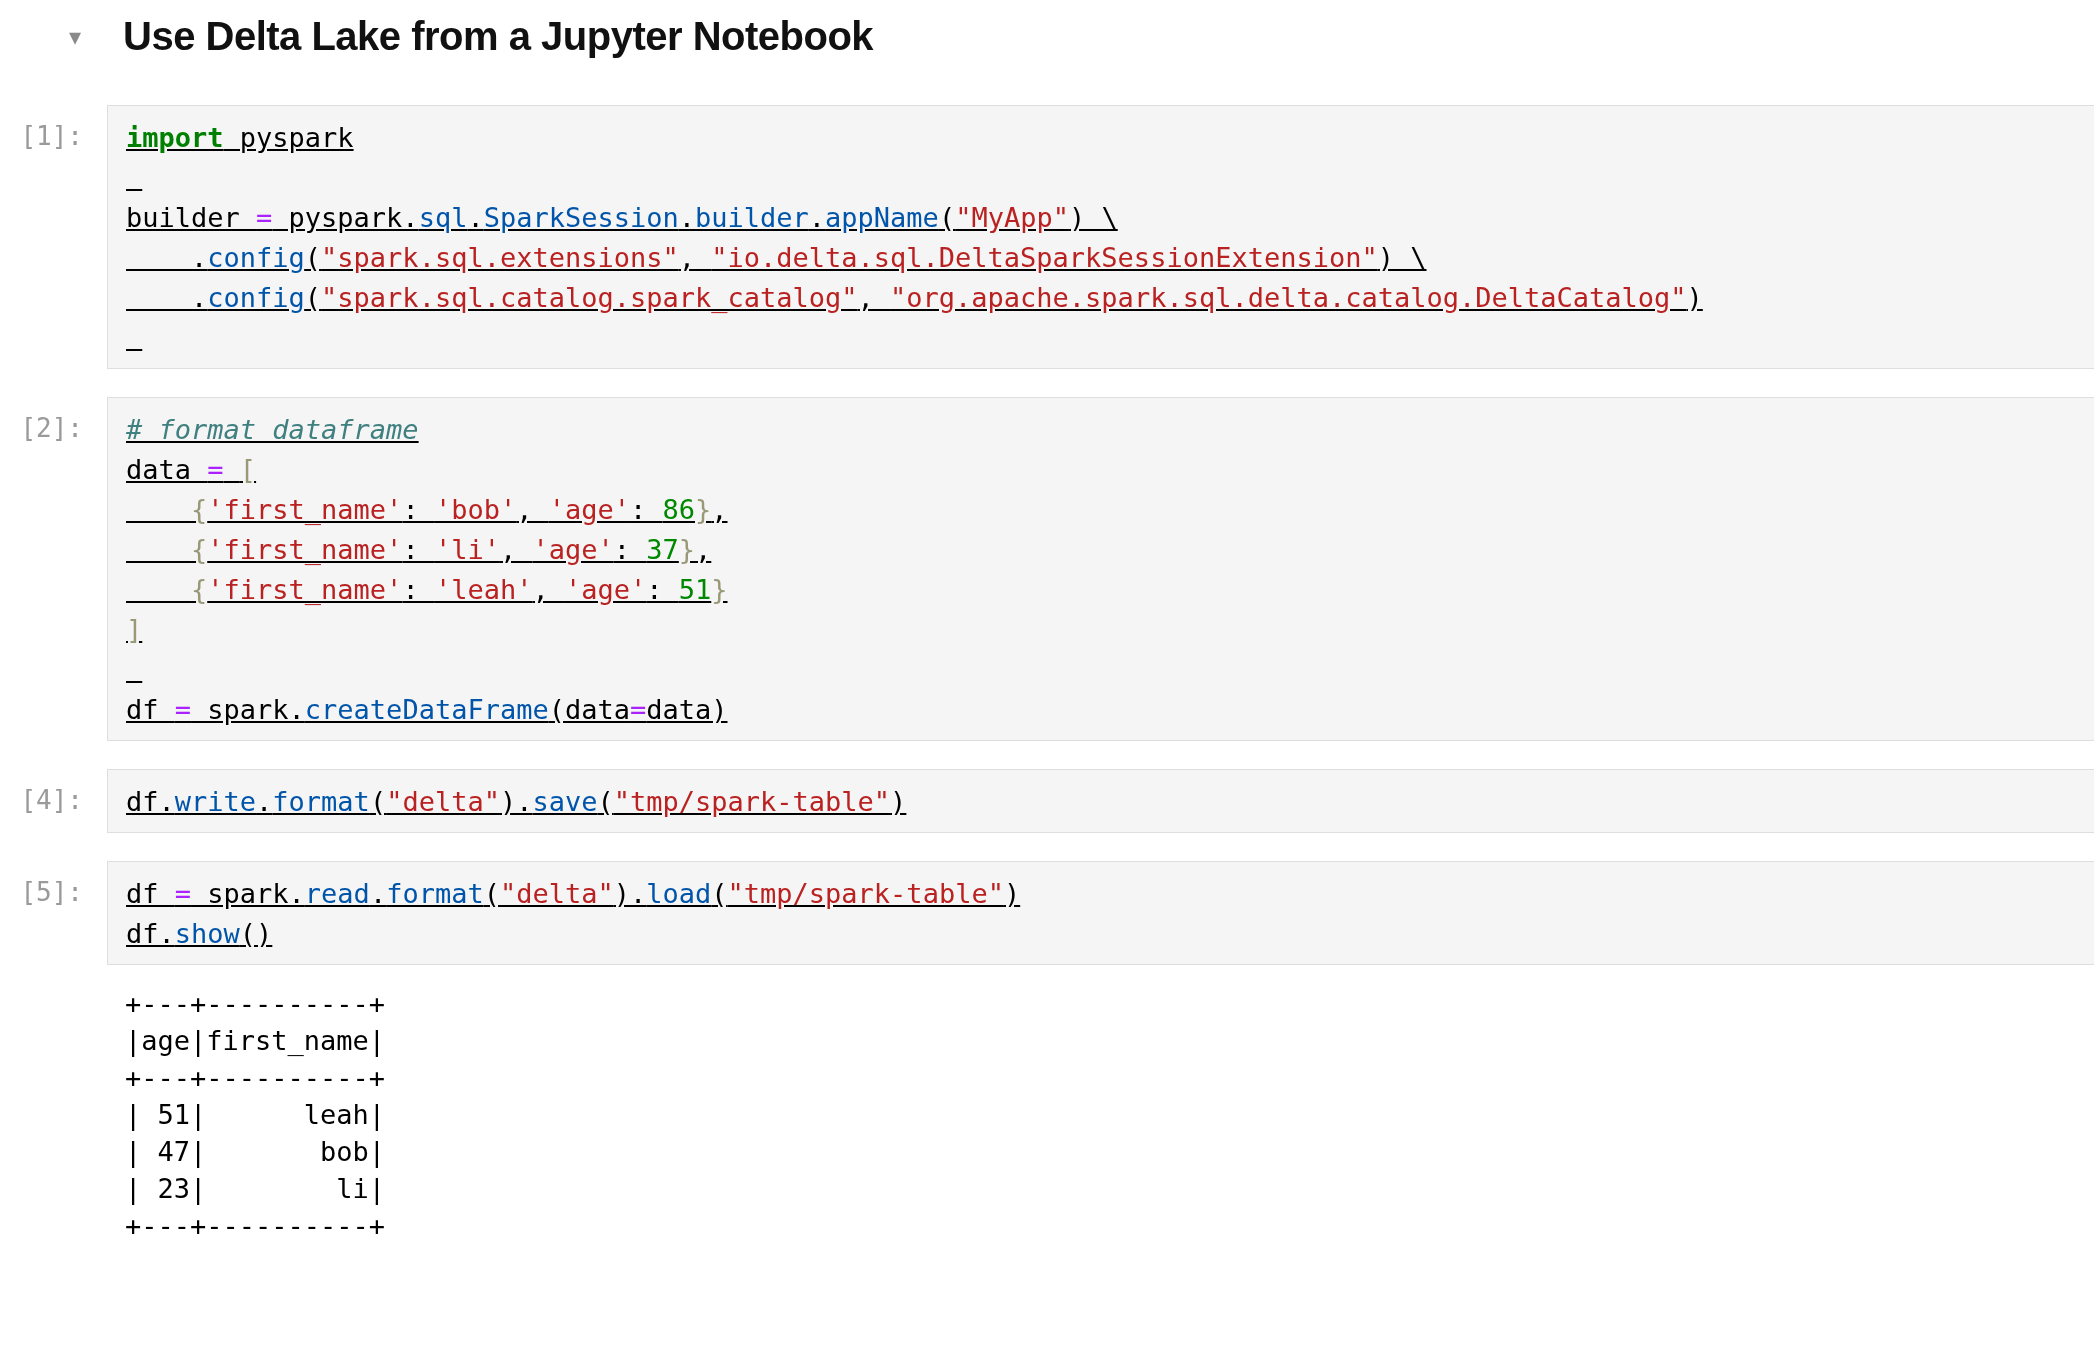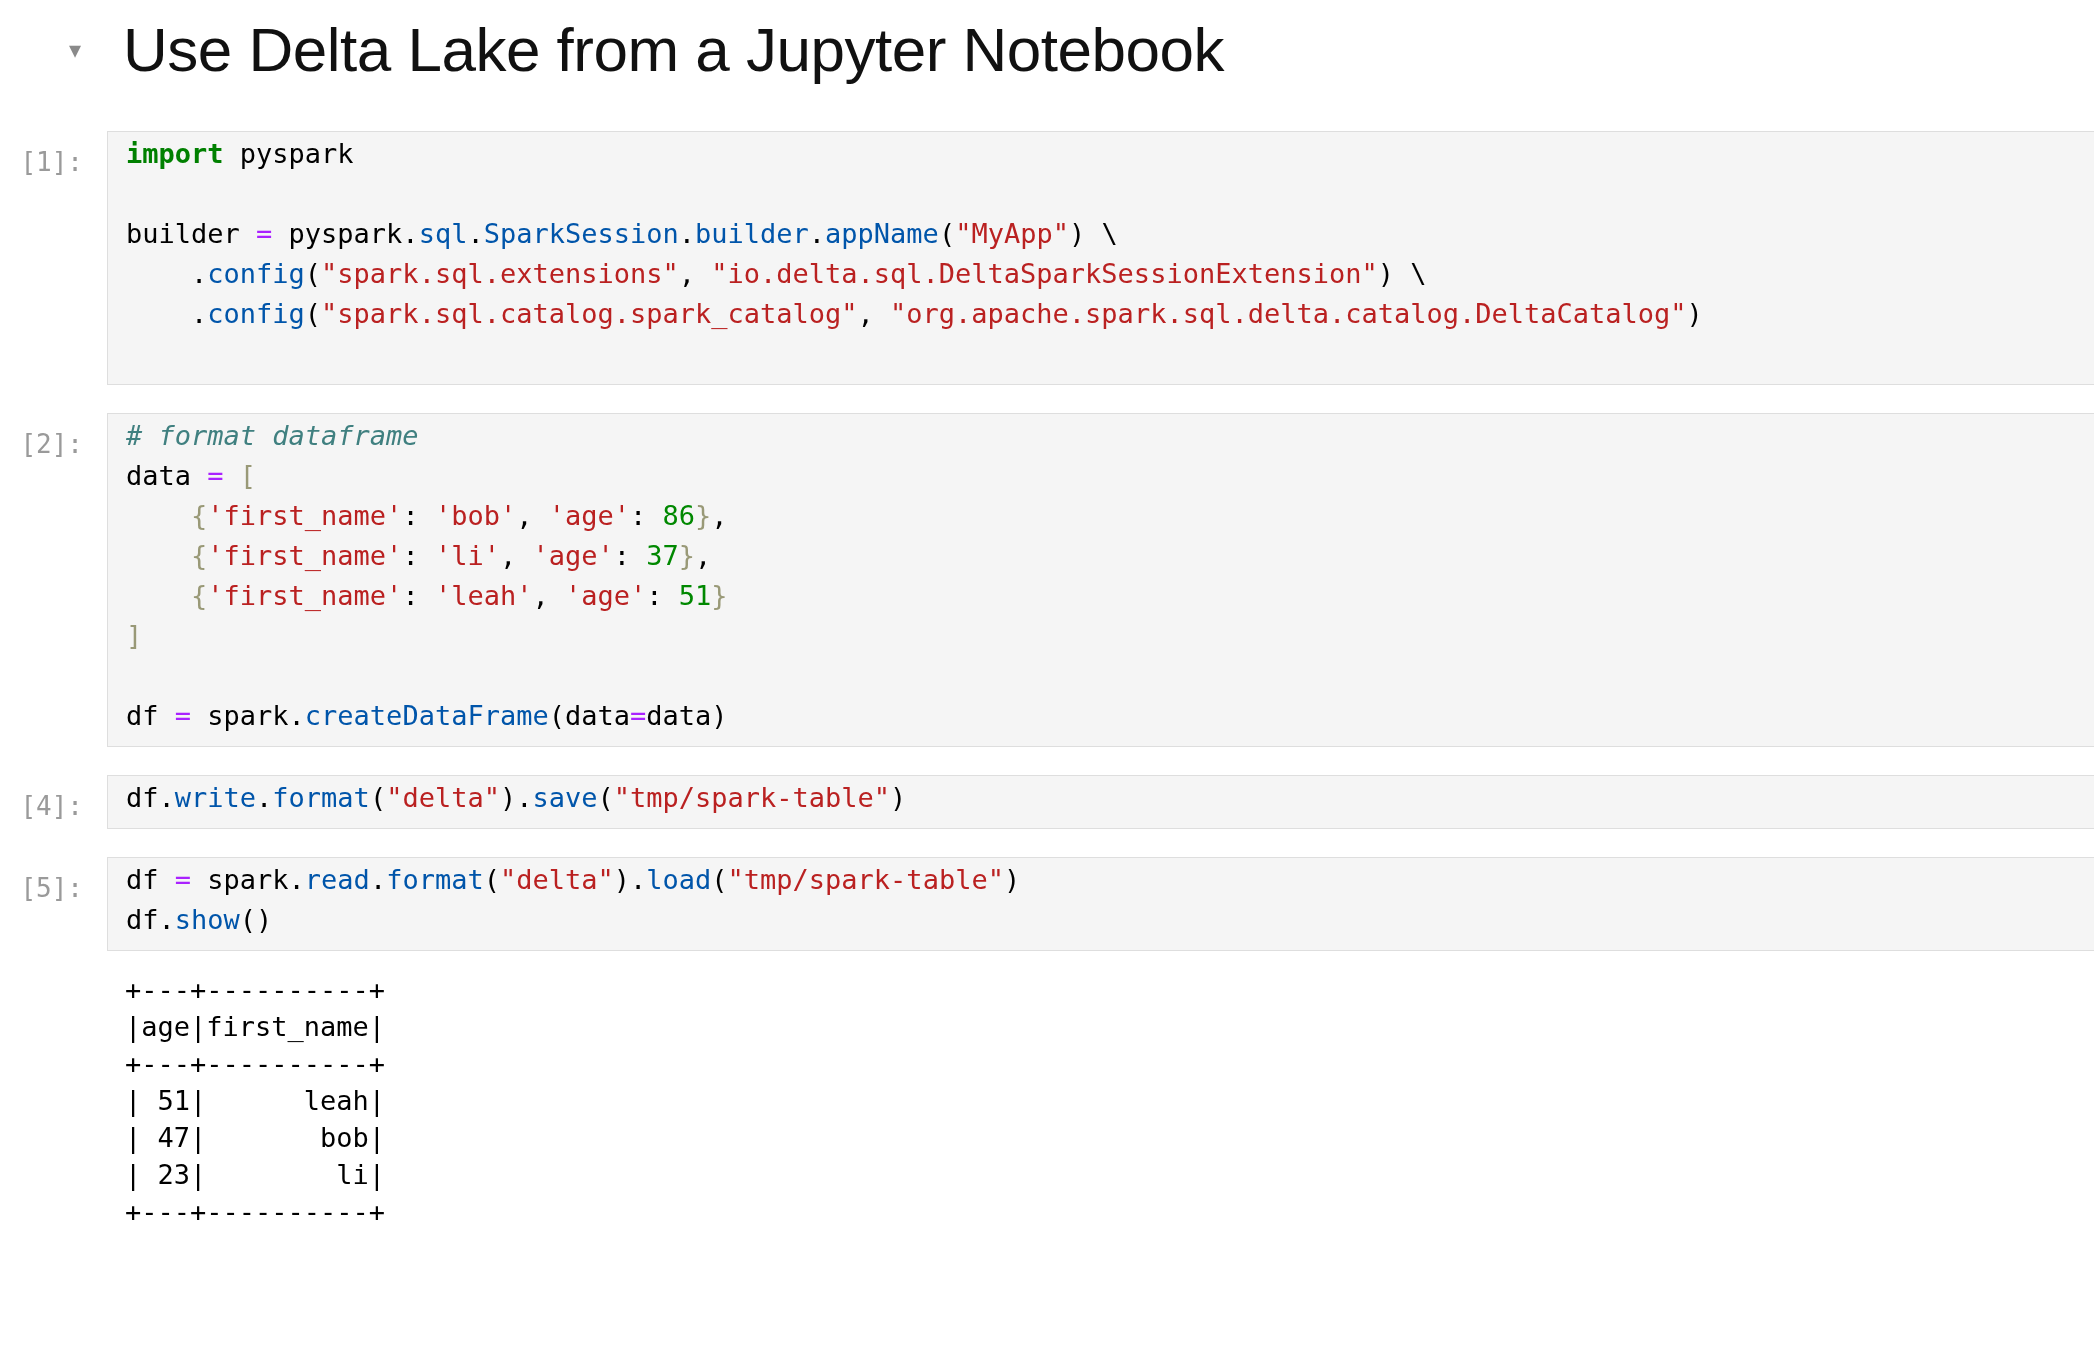--- a/index.html
+++ b/index.html
@@ -23,22 +23,22 @@
     width: 40px;
     text-align: center;
     font-size: 24px;
     color: var(--c-caret, #8a8a8a);
     cursor: pointer;
     flex: none;
     user-select: none;
   }
   .page-title {
     margin: 0 0 0 28px;
-    font-size: 62px;
-    font-weight: 400;
+    font-size: 40px;
+    font-weight: 700;
     letter-spacing: -0.5px;
     color: var(--c-heading, #111111);
   }
 
   
   .cell-row { display: flex; margin-bottom: 28px; }
   .cell-row.tight { margin-bottom: 12px; }
   .prompt {
     flex: none;
     width: 107px;
@@ -48,21 +48,22 @@
     font-size: 26px;
     line-height: 40px;
     color: var(--c-prompt, #9a9a9a);
     white-space: pre;
   }
   .cell-box {
     flex: 1;
     background: var(--c-cell-bg, #f5f5f5);
     border: 1px solid var(--c-cell-border, #dedede);
     border-right: none;
-    padding: 2px 0 10px 18px;
+    padding: 12px 0 10px 18px;
+    text-decoration: underline;
   }
   .code {
     font-family: "DejaVu Sans Mono", "Liberation Mono", monospace;
     font-size: 27px;
     line-height: 40px;
   }
   .code-line { white-space: pre; }
 
   
   .tok-kw   { color: var(--c-syntax-kw,  #008000); font-weight: bold; }

